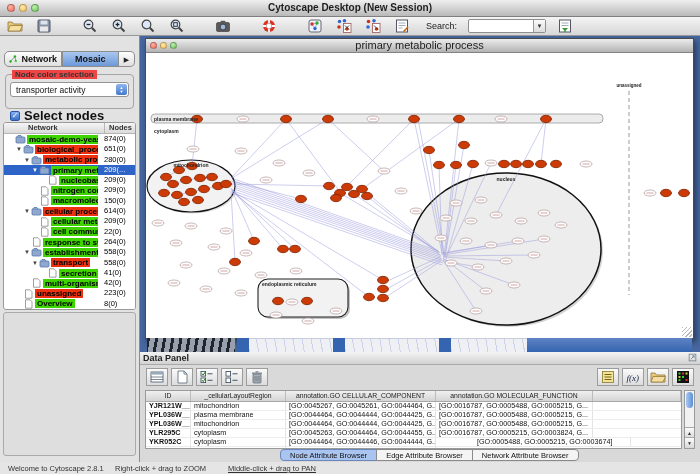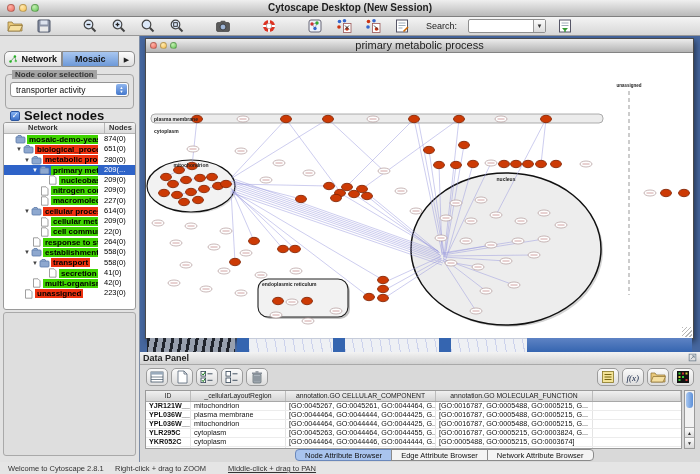--- a/index.html
+++ b/index.html
@@ -35,21 +35,21 @@
   .cp-tabs{position:absolute;left:4px;top:15px;right:4px;height:16px;display:flex}
   .cp-tab{flex:1;display:flex;align-items:center;justify-content:center;gap:3px;
     font-size:9px;font-weight:bold;color:#111;border:1px solid #8d8d8d;
     background:linear-gradient(#fdfdfd,#dfdfdf)}
   .cp-tab:first-child{border-radius:5px 0 0 5px}
   .cp-tab.active{background:linear-gradient(#a9c7f0,#6d99d8)}
   .cp-tab-arrow{width:15px;border:1px solid #8d8d8d;border-left:none;border-radius:0 5px 5px 0;
     background:linear-gradient(#fdfdfd,#dfdfdf);font-size:7px;line-height:15px;text-align:center;color:#222}
   .groupbox{position:absolute;left:5px;right:5px;top:38px;height:26px;border:1px solid #a5a5a5;
     border-radius:4px;padding:7px 4px 0}
-  .gb-title{position:absolute;top:-5px;left:6px;background:#a3a3a3;padding:0 3px;
+  .gb-title{position:absolute;top:-5px;left:6px;background:#ef4444;padding:0 3px;
     font-size:8px;font-weight:bold;color:#333}
   .combo{height:13px;background:#fff;border:1px solid #949494;border-radius:3px;
     font-size:8.5px;color:#111;display:flex;align-items:center;padding-left:5px;position:relative}
   .combo-btn{position:absolute;right:1px;top:1px;width:11px;height:11px;border-radius:2px;
     background:linear-gradient(#90b6ef,#4478cc);color:#fff;font-size:4px;line-height:4px;
     display:flex;flex-direction:column;align-items:center;justify-content:center}
   .checkbox-row{position:absolute;left:10px;top:72px;display:flex;align-items:center;gap:4px}
   .checkbox{width:10px;height:10px;border-radius:2px;border:1px solid #2a55a0;box-sizing:border-box;
     background:linear-gradient(#83b1f2,#3a6fc8);color:#fff;font-size:8px;line-height:8px;text-align:center}
   .checkbox-label{font-size:13px;font-weight:bold;color:#111}
@@ -88,42 +88,42 @@
   .frag{position:absolute;top:0;height:14px}
   .frag-dark{left:2px;width:88px;background:repeating-linear-gradient(100deg,#20242c 0 3px,#98a0ae 3px 8px)}
   .frag-blue{width:12px;background:#3565b0}
   .frag-white{background:#eef0f4;border-top:1px solid #c6ccda;box-sizing:border-box;
     background-image:repeating-linear-gradient(80deg,#ccd2ec 0 1px,transparent 1px 9px)}
   .frag-band{left:382px;width:165px;background:linear-gradient(#5e83c4,#3565b0)}
   
   .data-panel{left:140px;top:352px;width:560px;height:110px;background:#d9d9d9;box-sizing:border-box}
   .dp-toolbar{position:absolute;left:0;top:13px;right:0;height:23px;display:flex;
     align-items:center;padding:0 6px;gap:3px}
-  .dbtn{width:22px;height:18px;border:1px solid #9c9c9c;border-radius:5px;
+  .dbtn{width:22px;height:18px;border:1px solid #9c9c9c;border-radius:0;
     background:linear-gradient(#fafafa,#dcdcdc);display:flex;align-items:center;justify-content:center;box-sizing:border-box}
   .dp-right{margin-left:auto;display:flex;gap:3px}
   .dp-table{position:absolute;left:5px;top:38px;width:537px;height:59px;background:#fff;
     border:1px solid #9a9a9a;box-sizing:border-box;overflow:hidden}
   .dt-head{display:flex;height:10px;background:linear-gradient(#f0f0f0,#d5d5d5);border-bottom:1px solid #a8a8a8}
   .dt-head span{font-size:6.8px;color:#222;text-align:center;border-right:1px solid #bcbcbc;
     line-height:10px;overflow:hidden;white-space:nowrap;box-sizing:border-box}
   .dt-row{display:flex;height:8.1px;border-bottom:1px solid #ececec}
   .dt-row span{font-size:7.2px;color:#111;line-height:8px;padding-left:3px;overflow:hidden;
     white-space:nowrap;border-right:1px solid #e4e4e4;box-sizing:border-box}
   .dt-row span:first-child{font-weight:bold}
   .dp-scroll{position:absolute;right:5px;top:38px;width:11px;height:59px;background:#f2f2f2;
     border:1px solid #9a9a9a;box-sizing:border-box}
   .dp-thumb{position:absolute;left:1px;right:1px;top:1px;height:16px;border-radius:4px;
     background:linear-gradient(90deg,#a9c8f2,#5b8fd8)}
   .dp-arrow{position:absolute;left:0;right:0;height:10px;font-size:5px;text-align:center;
     line-height:10px;color:#333;background:linear-gradient(#fbfbfb,#d8d8d8);border-top:1px solid #aaa}
   .dp-tabs{position:absolute;left:140px;top:97px;display:flex;height:12px}
   .dp-tab{font-size:7.5px;color:#111;border:1px solid #8a8a8a;background:#f4f4f4;
     padding:0 9px;line-height:11px;margin-left:-1px;white-space:nowrap}
-  .dp-tab:first-child{border-radius:4px 0 0 4px;margin-left:15px}
+  .dp-tab:first-child{border-radius:4px 0 0 4px;margin-left:0}
   .dp-tab:last-child{border-radius:0 4px 4px 0}
   .dp-tab.active{background:#a9c4ee;border-color:#6a88bb}
   
   .statusbar{left:0;top:462px;width:700px;height:12px;background:#e5e5e5}
   .status-item{position:absolute;font-size:7.5px;color:#333;top:2px;white-space:nowrap}
 </style>
 </head>
 <body>
 
 <div class="abs titlebar">
@@ -346,21 +346,21 @@
           <span class="tree-nodes">209(0)</span>
         </div>
         <div class="tree-row" style="padding-left: 27px;">
           <span class="tree-tri"></span>
           <span class="tree-ico">
             <svg width="11" height="10" viewBox="0 0 11 10">
               <path d="M2.5 .8 h4.5 l2 2 v6.4 H2.5 z" fill="#fff" stroke="#888" stroke-width=".8"></path>
             </svg>
           </span>
           <span class="tree-label hl-green">macromolecule</span>
-          <span class="tree-nodes">227(0)</span>
+          <span class="tree-nodes">150(0)</span>
         </div>
         <div class="tree-row" style="padding-left: 19px;">
           <span class="tree-tri">▼</span>
           <span class="tree-ico">
             <svg width="11" height="10" viewBox="0 0 11 10">
               <path d="M1 3.5 l2-2 h3 l1 2" fill="#a8bedd" stroke="#5a79a8" stroke-width=".8"></path>
               <rect x="1" y="3" width="9" height="6" rx="1" fill="#8ea8cf" stroke="#5a79a8" stroke-width=".8"></rect>
             </svg>
           </span>
           <span class="tree-label hl-red">cellular process</span>
@@ -440,20 +440,30 @@
         </div>
         <div class="tree-row" style="padding-left: 11px;">
           <span class="tree-tri"></span>
           <span class="tree-ico">
             <svg width="11" height="10" viewBox="0 0 11 10">
               <path d="M2.5 .8 h4.5 l2 2 v6.4 H2.5 z" fill="#fff" stroke="#888" stroke-width=".8"></path>
             </svg>
           </span>
           <span class="tree-label hl-red">unassigned</span>
           <span class="tree-nodes">223(0)</span>
+        </div>
+        <div class="tree-row" style="padding-left: 11px;">
+          <span class="tree-tri"></span>
+          <span class="tree-ico">
+            <svg width="11" height="10" viewBox="0 0 11 10">
+              <path d="M2.5 .8 h4.5 l2 2 v6.4 H2.5 z" fill="#fff" stroke="#888" stroke-width=".8"></path>
+            </svg>
+          </span>
+          <span class="tree-label hl-green">Overview</span>
+          <span class="tree-nodes">8(0)</span>
         </div>
       </div>
   </div>
   <div class="empty-box"></div>
 </div>
 
 <div class="abs desktop">
   <div class="net-window">
     <div class="net-titlebar">
       <div class="net-lights">
@@ -812,21 +822,21 @@
         <div class="dt-row">
           <span style="width: 45px;">YLR295C</span>
           <span style="width: 95px;">cytoplasm</span>
           <span style="width: 150px;">[GO:0045263, GO:0044464, GO:0044455, G...</span>
           <span style="width: 157px;">[GO:0016787, GO:0005215, GO:0003824, G...</span>
         </div>
         <div class="dt-row">
           <span style="width: 45px;">YKR052C</span>
           <span style="width: 95px;">cytoplasm</span>
           <span style="width: 150px;">[GO:0044464, GO:0044446, GO:0044444, G...</span>
-          <span style="width: 157px;">[GO:0005488, GO:0005215, GO:0003674]</span>
+          <span style="width: 157px; margin-left: 38px;">[GO:0005488, GO:0005215, GO:0003674]</span>
         </div>
         <div class="dt-row">
           <span style="width: 45px;">YDR039C__1</span>
           <span style="width: 95px;">mitochondrion</span>
           <span style="width: 150px;">[GO:0044464, GO:0044444, GO:0044444, G...</span>
           <span style="width: 157px;">[GO:0016787, GO:0005488, GO:0005215, G...</span>
         </div>
       </div>
   </div>
   <div class="dp-scroll">

